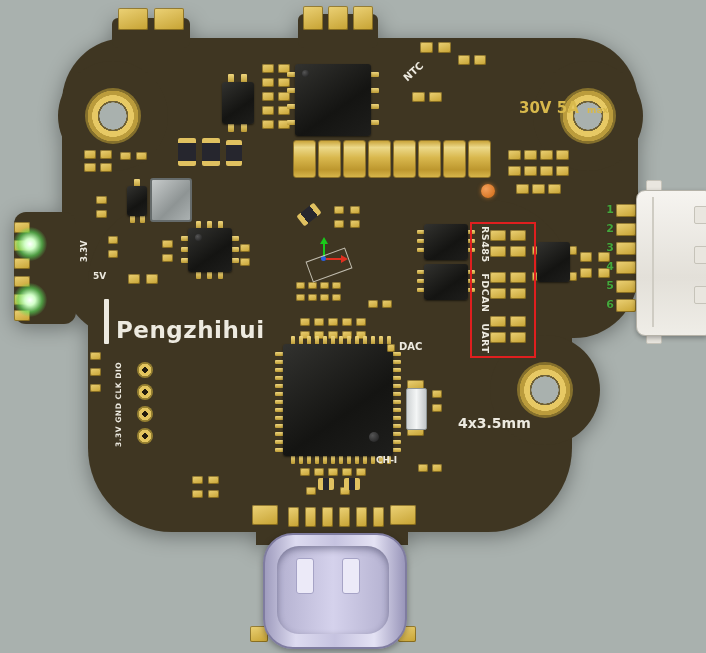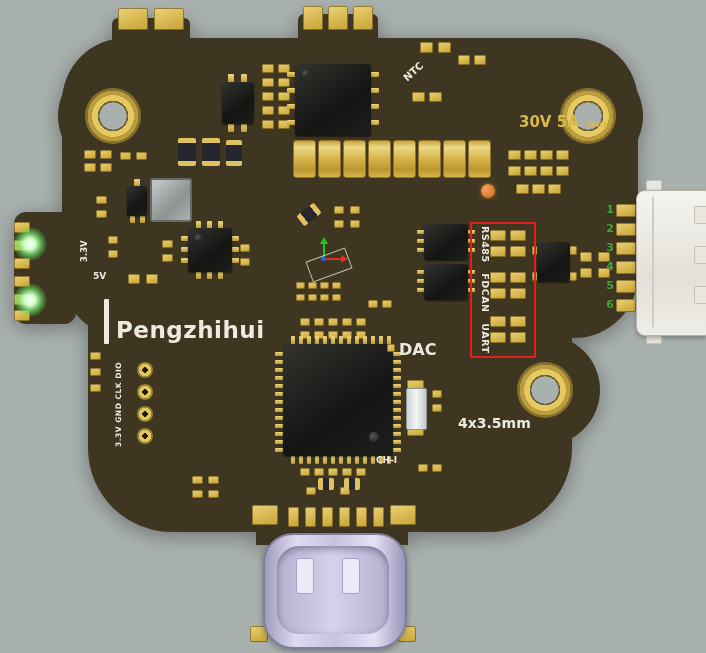--- a/index.html
+++ b/index.html
@@ -352,35 +352,35 @@
     <div class="abs glow" style="left:13px;top:283px;"></div>
 
     <div class="abs r50" style="left:481px;top:184px;width:14px;height:14px;background:radial-gradient(circle at 35% 35%,#f5a05a,#cd6712);box-shadow:0 0 4px rgba(230,130,40,.7);"></div>
   </div>
 
   <div class="layer" id="ann-layer">
 
     <div class="abs bar" style="left:104px;top:299px;width:5px;height:45px;"></div>
     <div class="abs silk" style="left:116px;top:318px;font-size:23px;letter-spacing:.5px;">Pengzhihui</div>
 
-    <div class="abs goldtext" style="left:519px;top:113px;font-size:15px;">
+    <div class="abs goldtext" style="left:519px;top:99px;font-size:15px;">
       <span>30V 5A</span>
       <span style="font-size:9px;margin-left:3px;">max</span>
     </div>
 
     <div class="abs silk" style="left:402px;top:66px;font-size:10px;transform:rotate(-42deg);">NTC</div>
 
     <div class="abs redbox" style="left:470px;top:222px;width:62px;height:132px;"></div>
     <div class="abs silk" style="left:490px;top:226px;font-size:9.5px;letter-spacing:.5px;word-spacing:7px;transform-origin:0 0;transform:rotate(90deg);">RS485 FDCAN UART</div>
 
     <div class="abs silk" style="left:80px;top:262px;font-size:8.5px;transform-origin:0 0;transform:rotate(-90deg);">3.3V</div>
     <div class="abs silk" style="left:93px;top:272px;font-size:9px;">5V</div>
 
     <div class="abs pad r50" style="left:387px;top:344px;width:8px;height:8px;"></div>
-    <div class="abs silk" style="left:399px;top:341px;font-size:16px;">DAC</div>
+    <div class="abs silk" style="left:399px;top:341px;font-size:10px;">DAC</div>
 
     <div class="abs silk" style="left:376px;top:456px;font-size:9px;">CH-I</div>
 
     <div class="abs silk" style="left:458px;top:416px;font-size:14px;">4x3.5mm</div>
 
     <div class="abs silk" style="left:115px;top:447px;font-size:7.5px;letter-spacing:.5px;transform-origin:0 0;transform:rotate(-90deg);">3.3V GND CLK DIO</div>
 
     <div id="pin-numbers" class="abs" style="left:0;top:0;">
         <div class="pinnum" style="left: 603px; top: 203px;">1</div>
         <div class="pinnum" style="left: 603px; top: 222px;">2</div>

